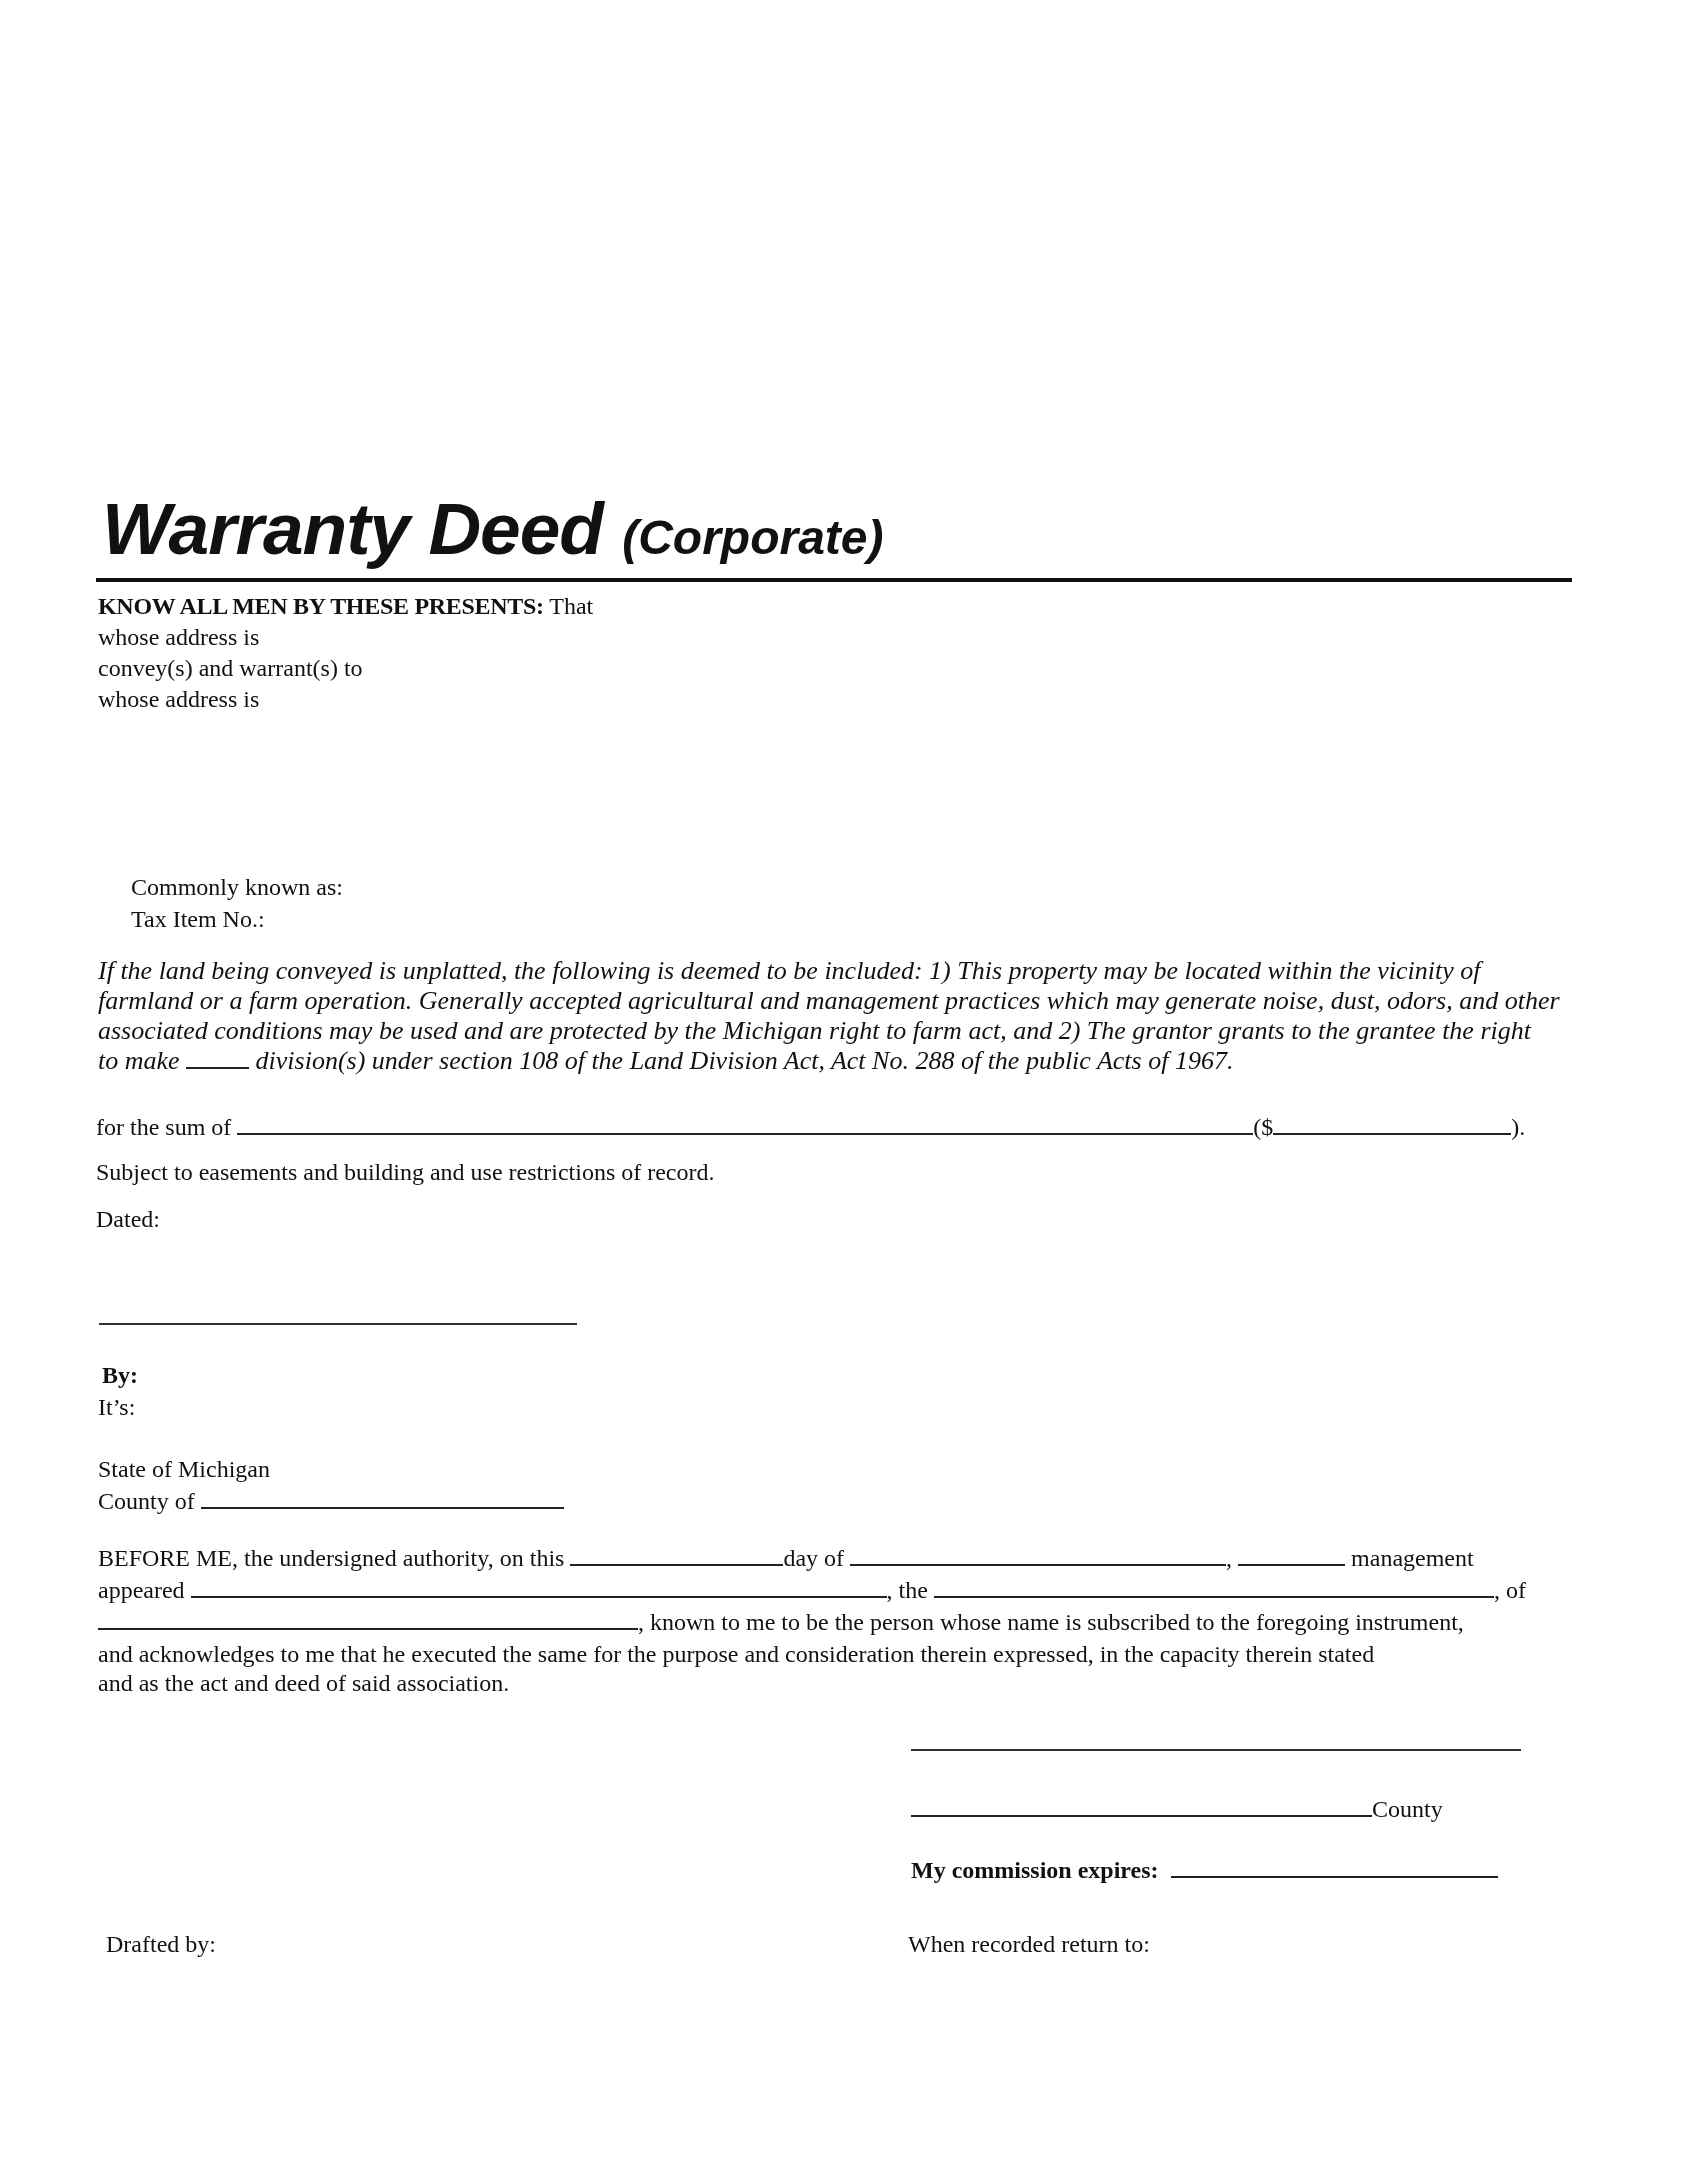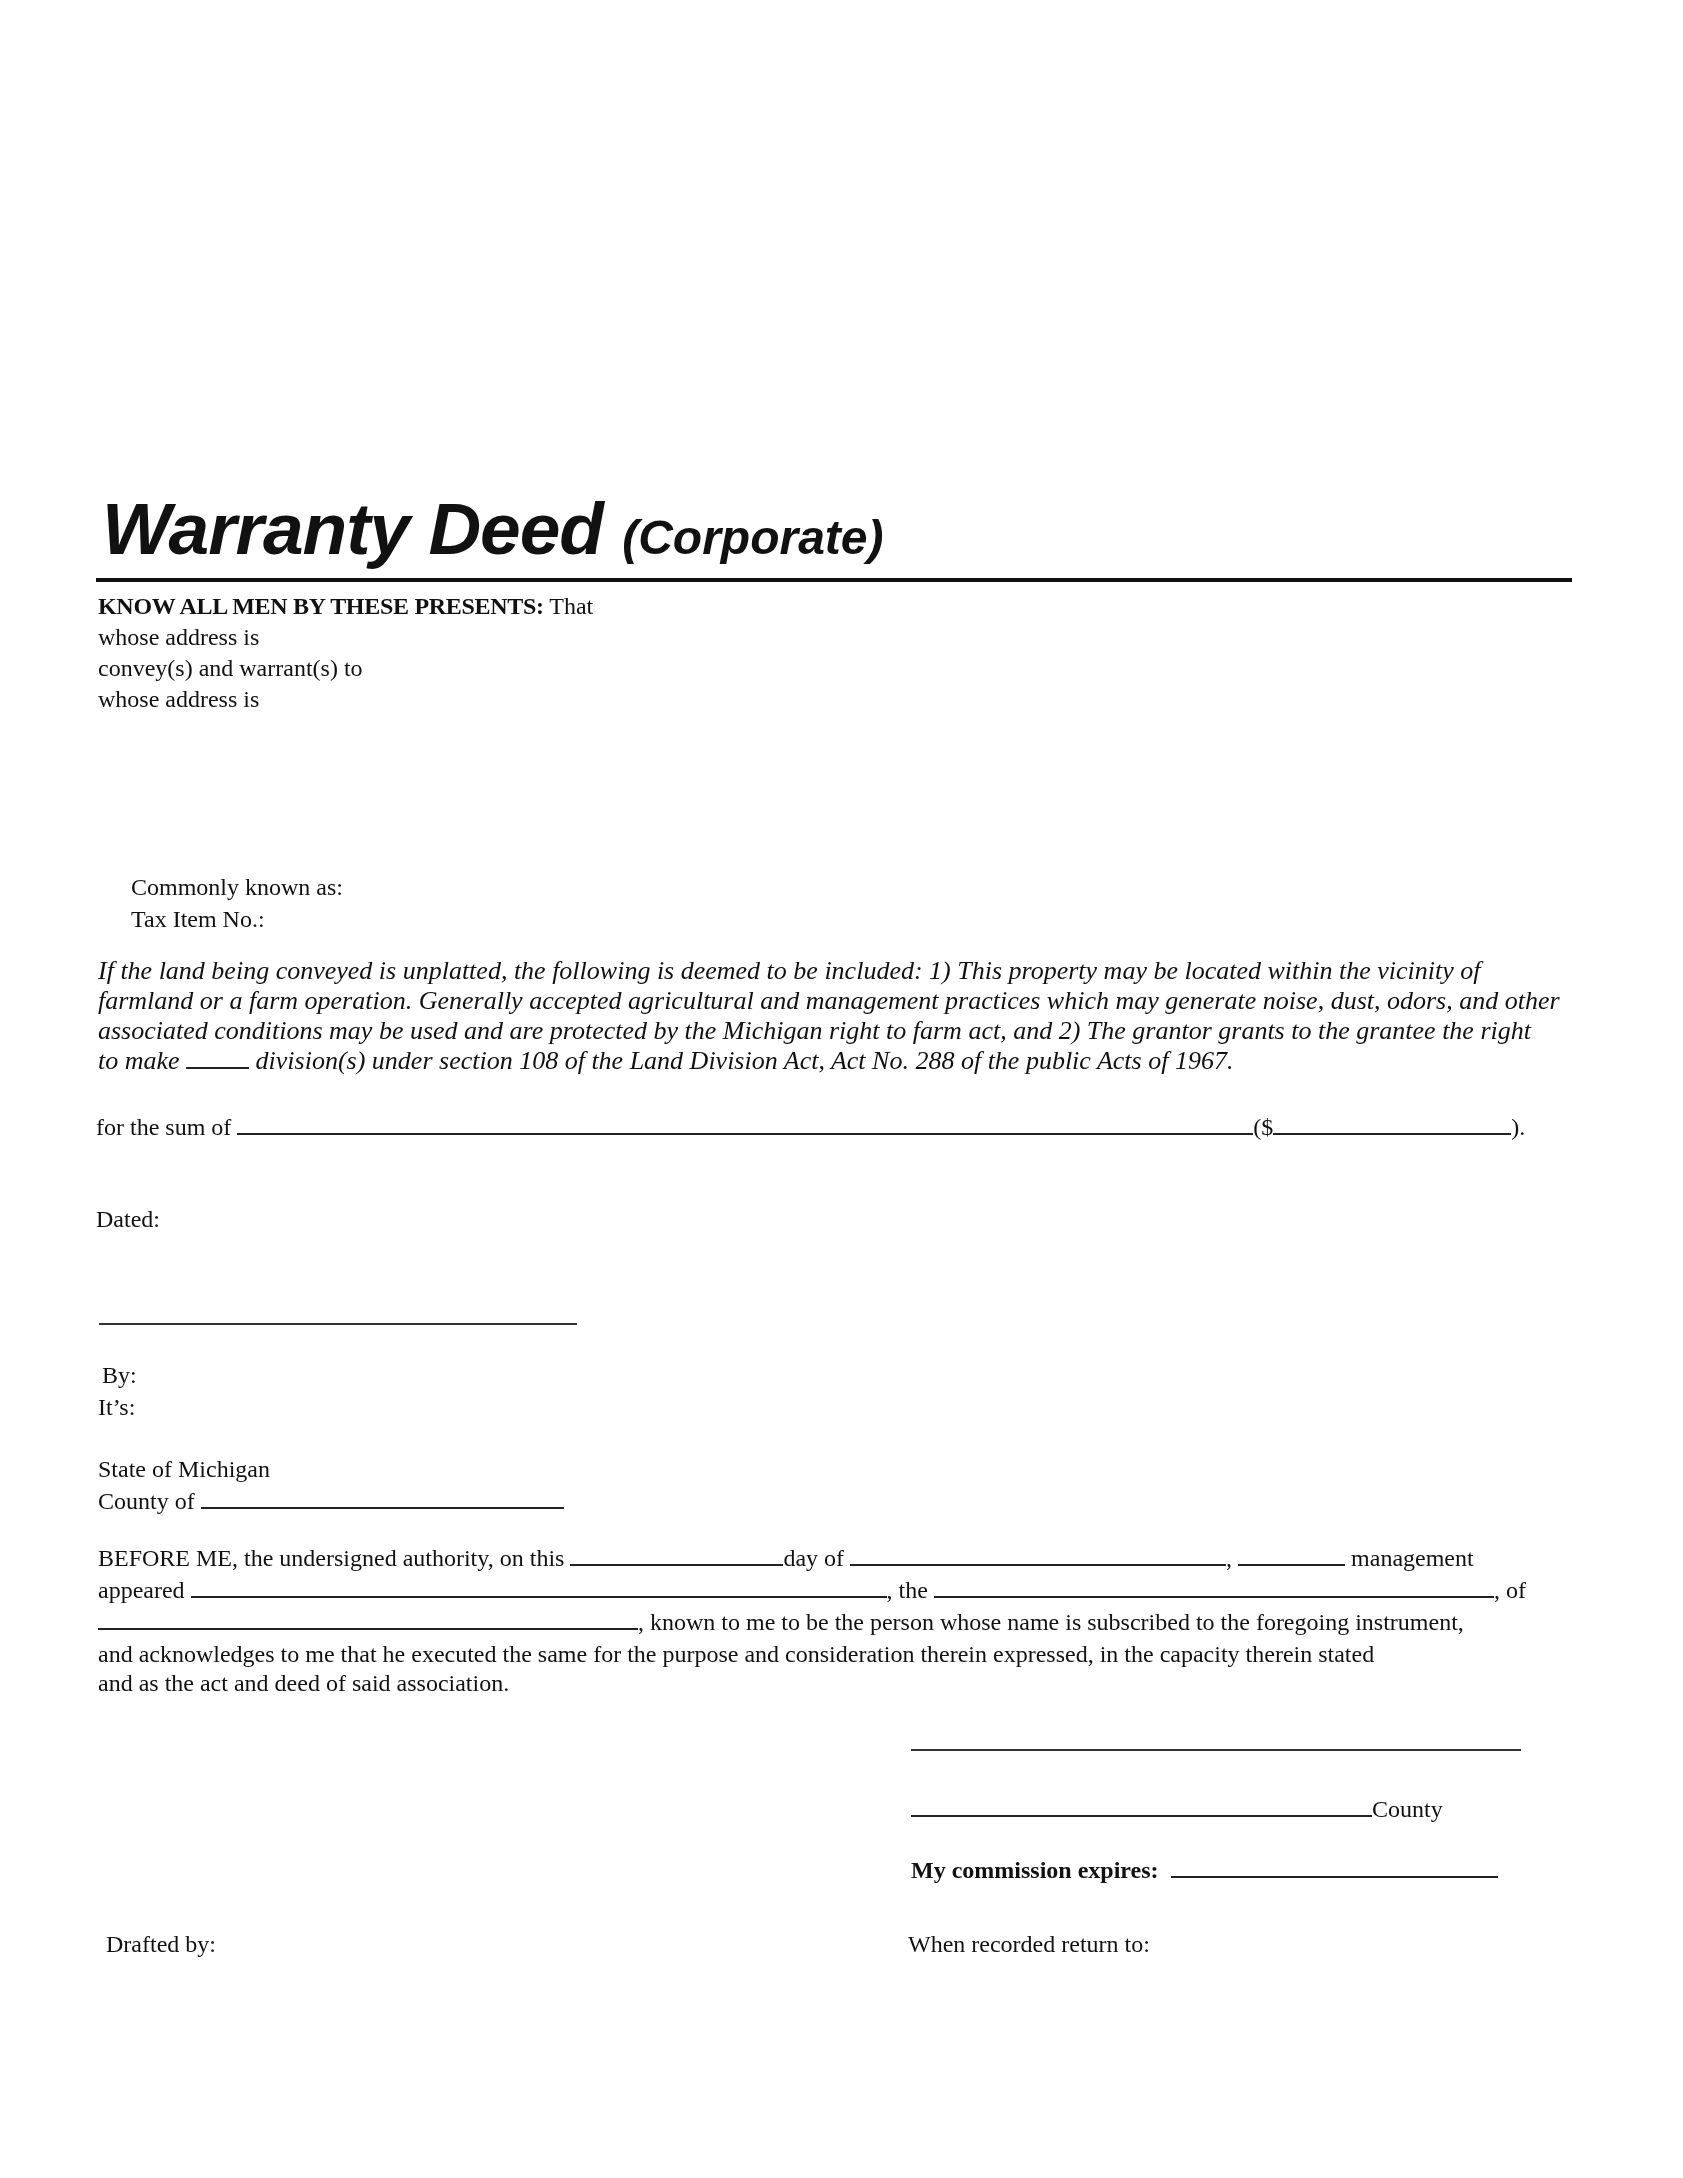--- a/index.html
+++ b/index.html
@@ -48,24 +48,25 @@
       <span>to make</span>
       <span class="blank" style="width:63px; height:18px;"></span>
       <span>division(s) under section 108 of the Land Division Act, Act No. 288 of the public Acts of 1967.</span>
     </span>
   </div>
 
   <div class="abs serif" style="left:96px; top:1112px;">
     <span>for the sum of</span>&nbsp;<span class="blank" style="width:1016px;"></span><span>($</span><span class="blank" style="width:238px;"></span><span>).</span>
   </div>
 
+  <div class="abs serif" style="left:96px; top:1157px;">Subject to easements and building and use restrictions of record.</div>
   <div class="abs serif" style="left:96px; top:1204px;">Dated:</div>
 
   <div class="line" style="left:99px; top:1323px; width:478px;"></div>
-  <div class="abs serif" style="left:102px; top:1360px;">By:</div>
+  <div class="abs serif" style="left:102px; top:1360px;font-weight:bold;">By:</div>
   <div class="abs serif" style="left:98px; top:1392px;">It’s:</div>
 
   <div class="abs serif" style="left:98px; top:1454px;">State of Michigan</div>
   <div class="abs serif" style="left:98px; top:1486px;">
     <span>County of</span>&nbsp;<span class="blank" style="width:363px;"></span>
   </div>
 
   <div class="abs serif" style="left:98px; top:1543px;">
     <span>BEFORE ME, the undersigned authority, on this</span>&nbsp;<span class="blank" style="width:213px;"></span><span>day of</span>&nbsp;<span class="blank" style="width:376px;"></span><span>,</span>&nbsp;<span class="blank" style="width:107px;"></span>&nbsp;<span>management</span>
   </div>

